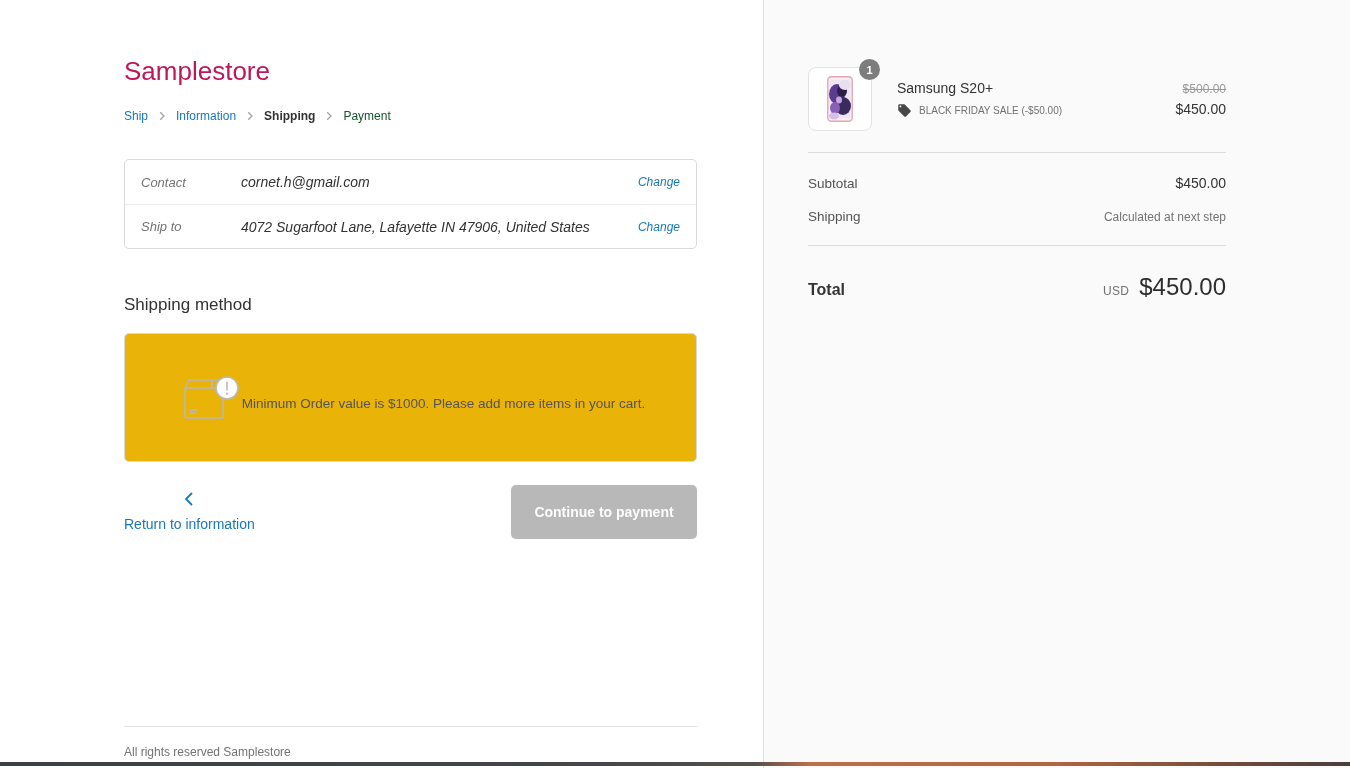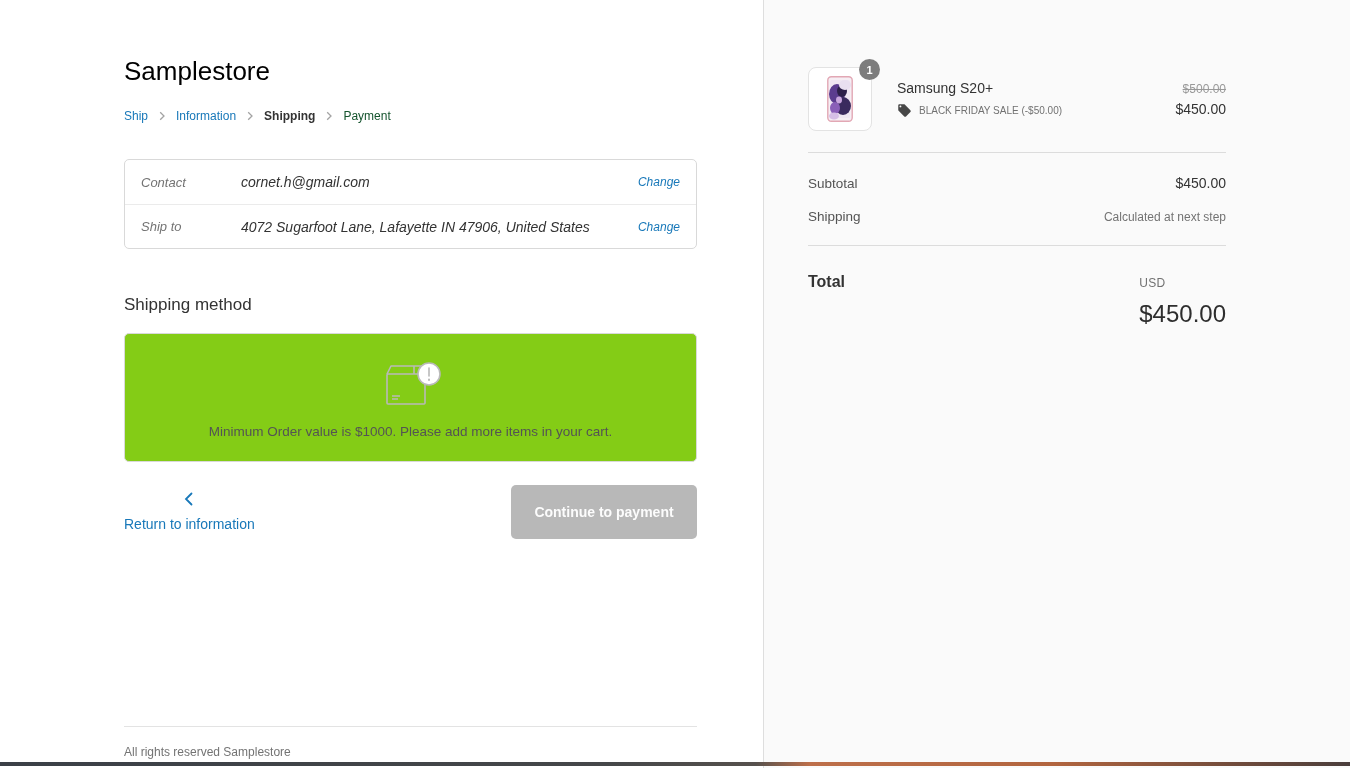--- a/index.html
+++ b/index.html
@@ -9,21 +9,21 @@
     background: #ffffff;
     color: #333333;
     position: relative;
   }
   .page { display: flex; width: 100%; height: 100%; }
 
   
   .main { width: 763px; height: 100%; background: #ffffff; }
   .content { width: 573px; margin-left: 124px; padding-top: 56px; }
 
-  .store-title { font-size: 26px; font-weight: 500; color: #000000; letter-spacing: 0; }
+  .store-title { font-size: 26px; font-weight: 500; color: #be185d; letter-spacing: 0; }
 
   .breadcrumb { display: flex; align-items: center; margin-top: 22px; font-size: 12px; }
   .breadcrumb .crumb { text-decoration: none; }
   .crumb.link { color: #1878b9; cursor: pointer; }
   .crumb.current { color: #333333; font-weight: 600; }
   .crumb.upcoming { color: #14532d; }
   .crumb-sep { margin: 0 9px; display: inline-flex; align-items: center; }
 
   .review-card {
     margin-top: 36px;
@@ -42,23 +42,23 @@
   .review-value { flex: 1; color: #333333; }
   .change-link { color: #1878b9; font-size: 12px; text-decoration: none; cursor: pointer; }
 
   .section-heading { margin-top: 46px; font-size: 17px; font-weight: 500; color: #333333; }
 
   .shipping-empty-box {
     margin-top: 18px;
     border: 1px solid #d9d9d9;
     border-radius: 5px;
     height: 129px;
-    display: flex; flex-direction: column;
+    display: flex; flex-direction: row;
     align-items: center; justify-content: center;
-    background: #84cc16;
+    background: #eab308;
   }
   .empty-icon { margin-top: 4px; }
   .empty-message { margin-top: 12px; font-size: 13.5px; color: #545454; }
 
   .actions {
     margin-top: 23px;
     display: flex; align-items: center; justify-content: space-between;
   }
   .return-link {
     display: inline-flex; align-items: center; gap: 10px;
@@ -115,21 +115,21 @@
   }
   .totals-label { font-size: 13.5px; color: #545454; }
   .totals-value { font-size: 14px; font-weight: 500; color: #333333; }
   .totals-note { font-size: 12px; color: #737373; }
 
   .total-row {
     display: flex; align-items: baseline; justify-content: space-between;
     margin-top: 27px;
   }
   .total-label { font-size: 16px; font-weight: 600; color: #333333; }
-  .total-amount { display: flex; align-items: baseline; gap: 10px; flex-direction: column; }
+  .total-amount { display: flex; align-items: baseline; gap: 10px; }
   .currency-code { font-size: 12px; color: #717171; letter-spacing: 0.3px; }
   .total-value { font-size: 24px; font-weight: 500; color: #2e2e2e; }
 
   
   .bottom-strip {
     position: absolute; left: 0; bottom: 2px;
     width: 100%; height: 4px;
     background: linear-gradient(to right,
       #3b4047 0%, #454749 45%, #56514d 56%,
       #bd6f4a 60%, #b2653f 78%, #6e4a3b 92%, #4a3e3c 100%);

